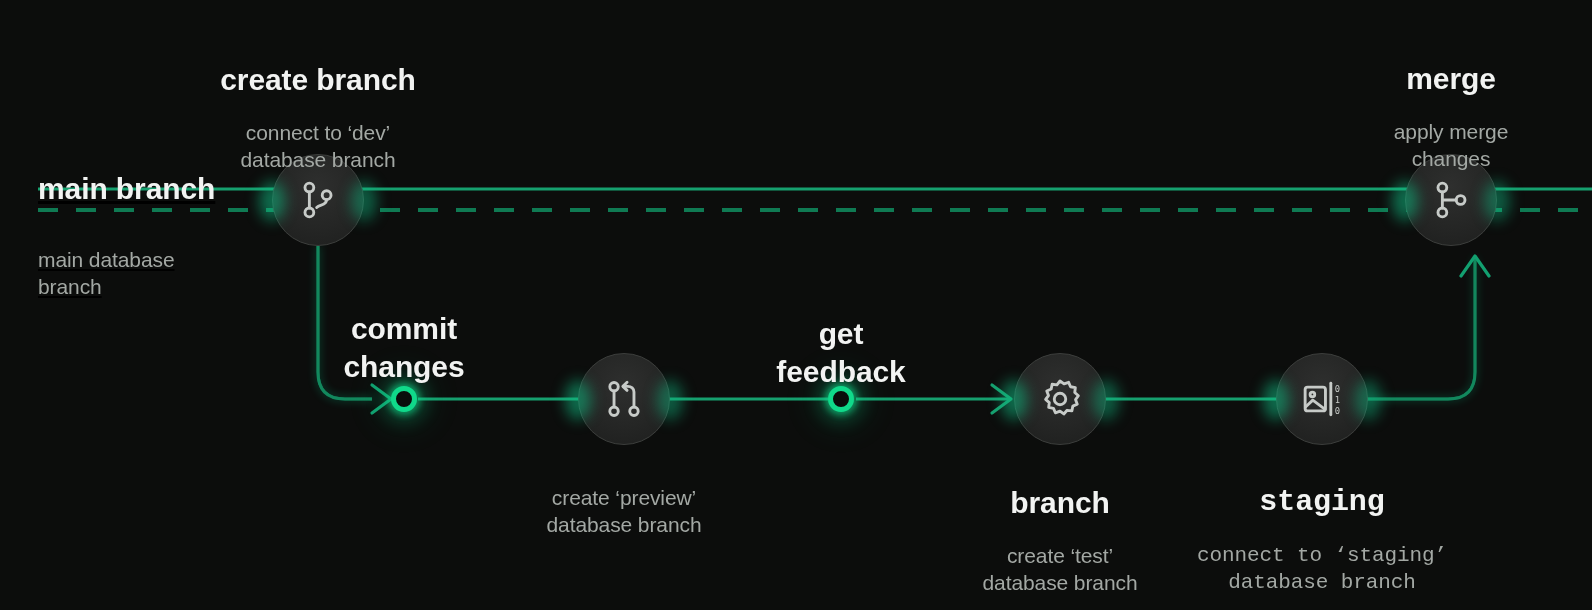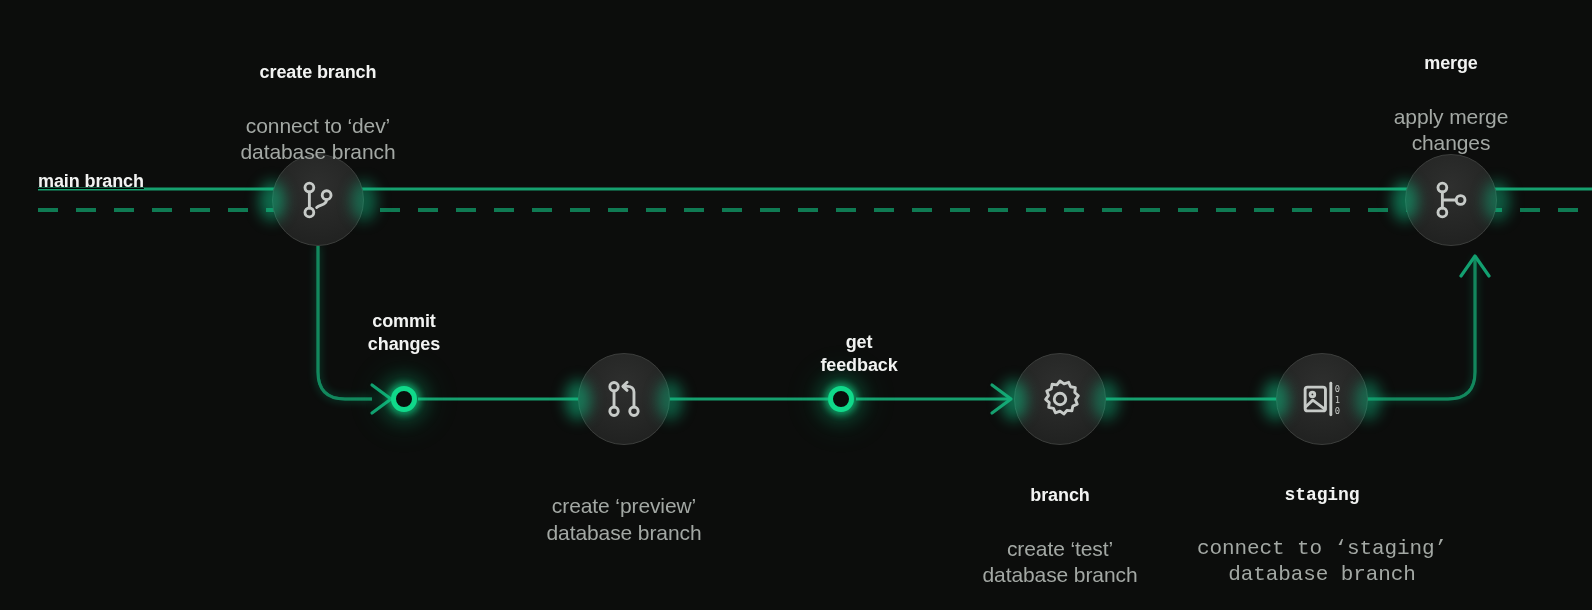--- a/index.html
+++ b/index.html
@@ -68,30 +68,30 @@
   .lbl {
     position: absolute;
     z-index: 7;
     line-height: 1.26;
     white-space: pre-line;
   }
   .lbl .title {
     display: block;
     color: #f2f3f2;
     font-weight: 700;
-    font-size: 18px;
+    font-size: 30px;
     letter-spacing: -0.1px;
   }
   .lbl .sub {
     display: block;
     color: #a3a8a4;
     font-weight: 400;
     font-size: 21px;
     letter-spacing: -0.1px;
-    margin-top: 9px;
+    margin-top: 1px;
   }
   .ctr { text-align: center; transform: translateX(-50%); }
   .lft { text-align: left; text-decoration: underline; }
 </style>
 </head>
 <body>
 
 <div id="stage">
 
   <svg id="wires" viewBox="0 0 1592 610">
@@ -194,53 +194,57 @@
     </svg>
   </div>
 
   <div class="node-dot" style="left:391px; top:386px;"></div>
   <div class="node-dot" style="left:828px; top:386px;"></div>
 
   <div class="lbl lft" style="left:38px; top:150px;">
     <span class="title">main branch</span>
   </div>
 
+  <div class="lbl lft" style="left:38px; top:226px;">
+    <span class="sub">main database
+branch</span>
+  </div>
 
   <div class="lbl ctr" style="left:318px; top:41px;">
     <span class="title">create branch</span>
     <span class="sub">connect to ‘dev’
 database branch</span>
   </div>
 
   <div class="lbl ctr" style="left:404px; top:290px;">
     <span class="title">commit
 changes</span>
   </div>
 
   <div class="lbl ctr" style="left:624px; top:464px;">
     <span class="sub">create ‘preview’
 database branch</span>
   </div>
 
-  <div class="lbl ctr" style="left:841px; top:311px;margin-left:18px;">
+  <div class="lbl ctr" style="left:841px; top:295px;">
     <span class="title">get
 feedback</span>
   </div>
 
   <div class="lbl ctr" style="left:1060px; top:464px;">
     <span class="title">branch</span>
     <span class="sub">create ‘test’
 database branch</span>
   </div>
 
   <div class="lbl ctr" style="left:1322px; top:464px;font-family:Liberation Mono, monospace;">
     <span class="title">staging</span>
     <span class="sub">connect to ‘staging’
 database branch</span>
   </div>
 
-  <div class="lbl ctr" style="left:1451px; top:32px;">
+  <div class="lbl ctr" style="left:1451px; top:40px;">
     <span class="title">merge</span>
     <span class="sub">apply merge
 changes</span>
   </div>
 
 </div>
 
 </body></html>

